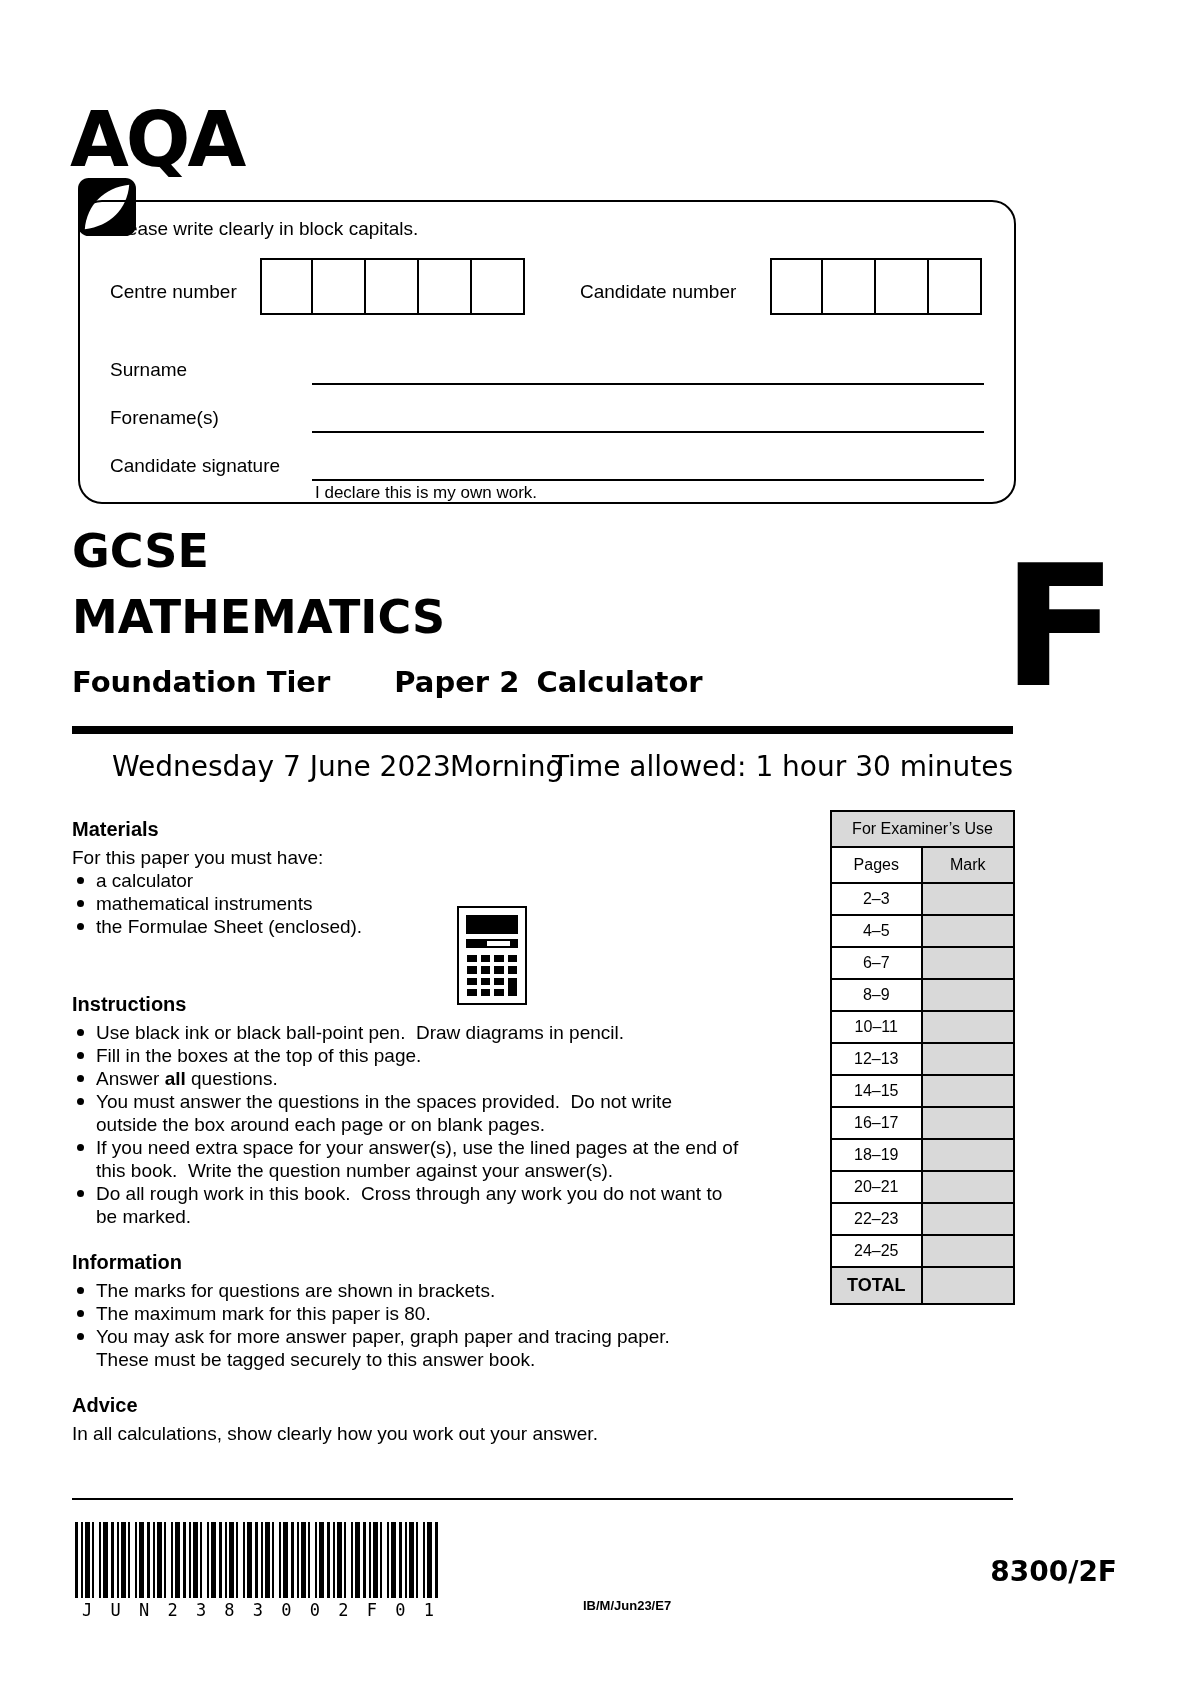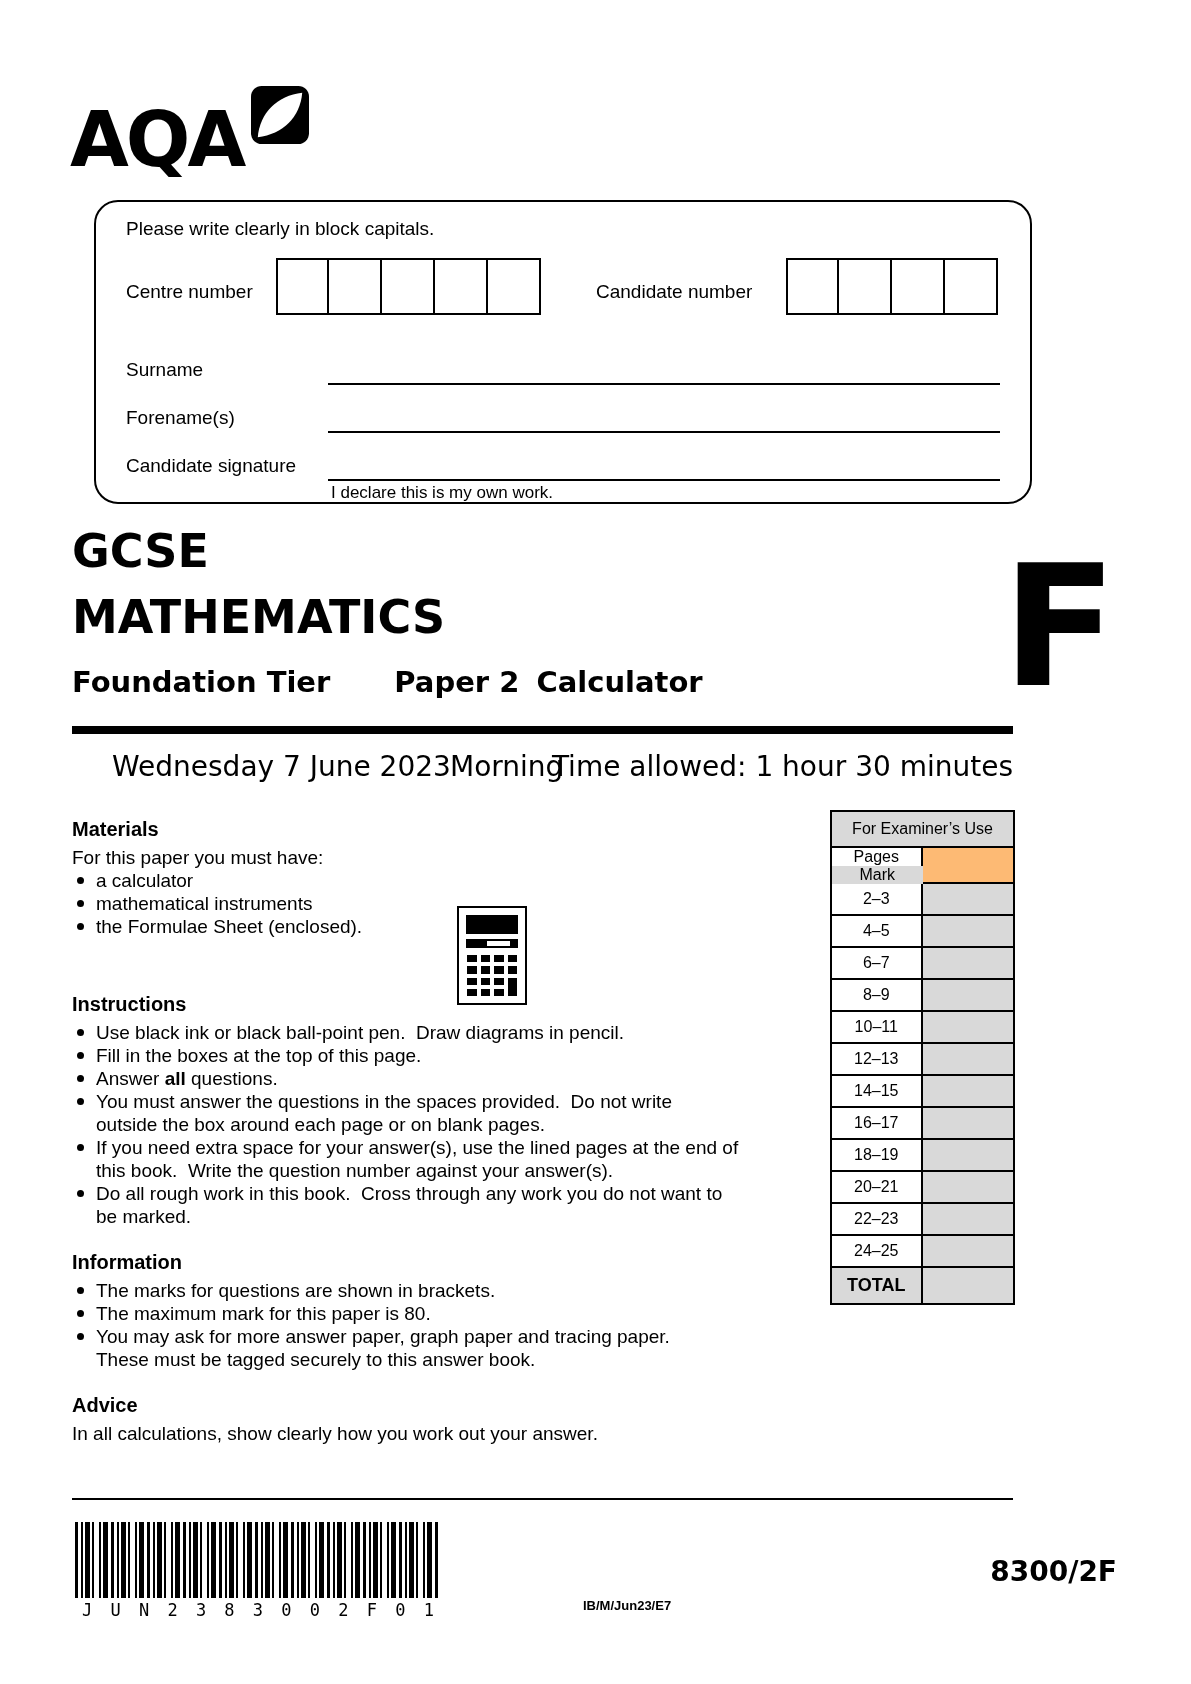--- a/index.html
+++ b/index.html
@@ -3,31 +3,31 @@
 <meta charset="utf-8">
 <style>
   html,body{margin:0;padding:0;}
   body{
     width:1191px;height:1684px;position:relative;overflow:hidden;
     background:#ffffff;color:#000;
     font-family:"Liberation Sans", sans-serif;
   }
 
   
-  .logo{position:absolute;left:70px;top:86px;display:flex;align-items:flex-start;}
+  .logo{position:absolute;left:70px;top:86px;display:flex;align-items:flex-start;flex-direction:column;}
   .logo-text{
     font-family:"DejaVu Sans", sans-serif;font-weight:bold;
     font-size:76px;line-height:1;letter-spacing:-3px;margin-top:16px;
   }
   .leaf{width:58px;height:58px;margin-left:8px;}
 
   
   .cand-box{
     position:absolute;left:78px;top:200px;width:934px;height:300px;
-    border:2px solid #000;border-radius:24px;font-size:19px;margin-left:16px;
+    border:2px solid #000;border-radius:24px;font-size:19px;
   }
   .cand-box .lbl{position:absolute;left:30px;}
   .cellrow{position:absolute;display:flex;}
   .cell{width:53px;height:57px;border:2px solid #000;border-left:none;box-sizing:border-box;background:#fff;}
   .cell:first-child{border-left:2px solid #000;}
   .fline{position:absolute;left:232px;right:30px;height:0;border-top:2px solid #000;}
   .decl{position:absolute;left:235px;top:281px;font-size:17px;}
 
   
   .h-qual{position:absolute;left:72px;top:528px;font-family:"DejaVu Sans",sans-serif;font-weight:bold;font-size:46px;line-height:1;}
@@ -56,28 +56,28 @@
   
   .calc{position:absolute;left:457px;top:906px;width:70px;height:99px;border:2px solid #000;box-sizing:border-box;background:#fff;}
   .calc-display{position:absolute;left:7px;right:7px;top:7px;height:19px;background:#000;}
   .calc-bar{position:absolute;left:7px;right:7px;top:31px;height:9px;background:#000;}
   .calc-slot{position:absolute;left:21px;top:2px;width:23px;height:5px;background:#fff;}
   .calc-keys{position:absolute;left:8px;right:8px;top:47px;bottom:7px;display:grid;grid-template-columns:repeat(4,1fr);grid-template-rows:repeat(4,1fr);gap:4px;}
   .key{background:#000;}
   .key-tall{background:#000;grid-column:4;grid-row:3/5;}
 
   
-  .ex-table{position:absolute;left:830px;top:810px;width:185px;border:2px solid #000;font-size:16px;box-sizing:border-box;background:#fdba74;}
+  .ex-table{position:absolute;left:830px;top:810px;width:185px;border:2px solid #000;font-size:16px;box-sizing:border-box;background:#a21caf;}
   .ex-title{height:34px;background:#d9d9d9;border-bottom:2px solid #000;display:flex;align-items:center;justify-content:center;}
   .ex-row{display:flex;border-bottom:2px solid #000;height:30px;}
   .ex-row:last-child{border-bottom:none;}
   .ex-row .c{display:flex;align-items:center;justify-content:center;box-sizing:border-box;}
   .ex-row .pages{width:50%;border-right:2px solid #000;background:#fff;}
   .ex-row .mark{width:50%;background:#d9d9d9;}
-  .ex-head{height:34px;flex-direction:column;}
+  .ex-head{height:34px;}
   .ex-total{height:35px;font-weight:bold;font-size:18px;}
   .ex-total .pages{background:#d9d9d9;}
 
   
   .rule-thin{position:absolute;left:72px;top:1498px;width:941px;height:2px;background:#000;}
   .barcode{
     position:absolute;left:75px;top:1522px;width:365px;height:76px;
     background:repeating-linear-gradient(90deg,
       #000 0px,#000 3px,#fff 3px,#fff 6px,
       #000 6px,#000 8px,#fff 8px,#fff 10px,

